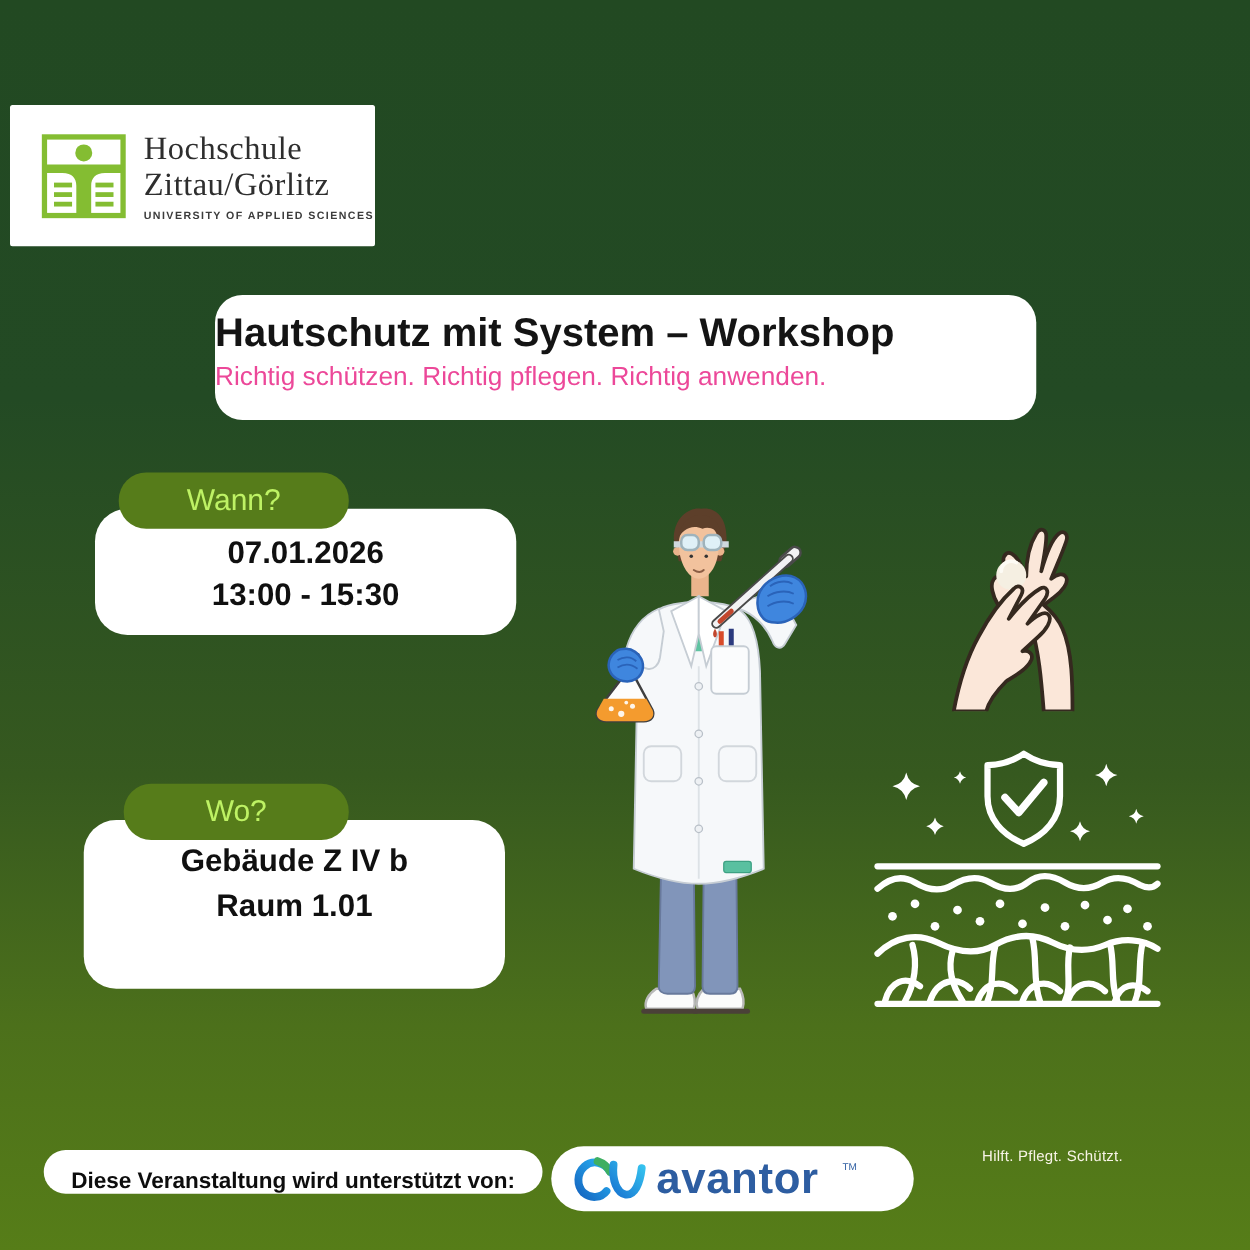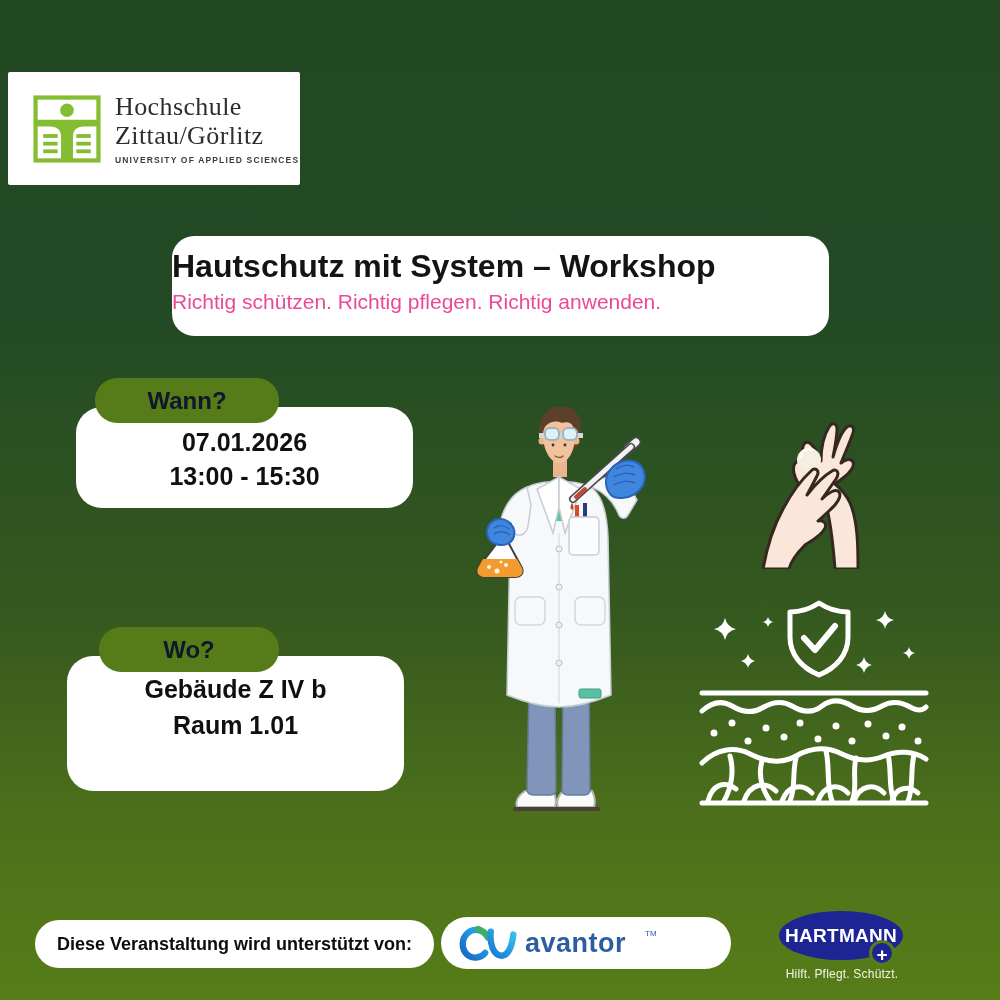--- a/index.html
+++ b/index.html
@@ -2,49 +2,49 @@
 <html><head>
 <meta charset="utf-8">
 <style>
   html,body{margin:0;padding:0;}
   body{width:1000px;height:1000px;font-family:"Liberation Sans",sans-serif;}
   .poster{
     position:relative;width:1000px;height:1000px;overflow:hidden;
     background:linear-gradient(180deg,#224922 0%,#234a24 32%,#36591f 62%,#4c701b 82%,#567d18 100%);
   }
   
-  .logo-card{position:absolute;left:8px;top:72px;width:292px;height:113px;background:#ffffff;border-radius:2px;display:flex;align-items:center;}
+  .logo-card{position:absolute;left:8px;top:84px;width:292px;height:113px;background:#ffffff;border-radius:2px;display:flex;align-items:center;}
   .logo-icon{width:68px;height:68px;margin-left:25px;flex:0 0 auto;}
   .logo-text{margin-left:14px;}
   .logo-name{font-family:"Liberation Serif",serif;font-size:26px;line-height:1.12;color:#2e2e2e;letter-spacing:.4px;}
   .logo-sub{font-size:8.5px;font-weight:700;letter-spacing:1.15px;color:#3c3c3c;margin-top:5px;}
   
   .title-card{position:absolute;left:172px;top:236px;width:657px;height:100px;background:#ffffff;border-radius:22px;}
   .title-heading{font-size:32px;font-weight:700;color:#141414;margin-top:12px;}
   .title-sub{font-size:21px;color:#ec4899;margin-top:5px;}
   
-  .tag-pill{position:absolute;background:#567c1a;color:#0f172a;font-weight:700;font-size:24px;text-align:center;border-radius:22px;line-height:45px;height:45px;z-index:2;}
+  .tag-pill{position:absolute;background:#567c1a;color:#bef264;font-weight:400;font-size:24px;text-align:center;border-radius:22px;line-height:45px;height:45px;z-index:2;}
   .info-card{position:absolute;background:#ffffff;border-radius:26px;z-index:1;text-align:center;font-weight:700;font-size:25px;color:#101010;}
   .pill-when{left:95px;top:378px;width:184px;}
   .card-when{left:76px;top:407px;width:337px;height:101px;padding-top:0;}
   .card-when .info-line{line-height:34px;}
   .card-when .pad{height:18px;}
   .pill-where{left:99px;top:627px;width:180px;}
   .card-where{left:67px;top:656px;width:337px;height:135px;}
   .card-where .info-line{line-height:36px;}
   .card-where .pad{height:15px;}
   
   .scientist{position:absolute;left:461px;top:397px;width:200px;height:428px;}
   .hands{position:absolute;left:737px;top:397px;width:165px;height:172px;}
   .skin{position:absolute;left:696px;top:595px;width:236px;height:216px;}
   
-  .support-pill{position:absolute;left:35px;top:920px;height:48px;line-height:48px;padding:0 22px;background:#ffffff;border-radius:24px;font-size:18px;font-weight:700;color:#0d0d0d;white-space:nowrap;}
+  .support-pill{position:absolute;left:35px;top:920px;height:35px;line-height:48px;padding:0 22px;background:#ffffff;border-radius:24px;font-size:18px;font-weight:700;color:#0d0d0d;white-space:nowrap;}
   .avantor-card{position:absolute;left:441px;top:917px;width:290px;height:52px;background:#ffffff;border-radius:26px;display:flex;align-items:center;}
   .avantor-mark{width:62px;height:44px;margin-left:16px;flex:0 0 auto;}
-  .avantor-word{font-size:27px;font-weight:600;color:#2d5da1;letter-spacing:.5px;margin-left:6px;}
+  .avantor-word{font-size:35px;font-weight:600;color:#2d5da1;letter-spacing:.5px;margin-left:6px;}
   .avantor-tm{font-size:8px;font-weight:400;color:#2d5da1;align-self:flex-start;margin-top:12px;margin-left:19px;}
   .hartmann{position:absolute;left:779px;top:911px;width:126px;text-align:center;}
   .hartmann-oval{position:relative;width:124px;height:49px;background:#1d2493;border-radius:50%;display:flex;align-items:center;justify-content:center;}
   .hartmann-word{color:#ffffff;font-weight:800;font-size:19px;letter-spacing:.3px;}
   .hartmann-plus{position:absolute;right:8px;bottom:-6px;width:26px;height:26px;background:#1d2493;border:3px solid #567d18;border-radius:50%;color:#ffffff;font-weight:900;font-size:19px;line-height:24px;text-align:center;box-sizing:border-box;}
   .hartmann-tagline{margin-top:7px;color:#f7f3e6;font-size:12px;letter-spacing:.2px;white-space:nowrap;}
 </style>
 </head>
 <body>
 
@@ -229,20 +229,16 @@
       </defs>
       <path d="M44,20 C38,9 24,6 15,14 C6,22 6,36 14,44 C22,51 34,50 40,42" stroke="url(#avA)" stroke-width="9" fill="none" stroke-linecap="round"></path>
       <path d="M44,20 C41,14 36,10 30,8" stroke="#3faf62" stroke-width="9" fill="none" stroke-linecap="round"></path>
       <path d="M48,12 C46,30 52,44 62,46 C72,47 78,34 80,16" stroke="url(#avB)" stroke-width="9" fill="none" stroke-linecap="round"></path>
     </svg>
     <span class="avantor-word">avantor</span>
     <span class="avantor-tm">TM</span>
   </div>
 
   <div class="hartmann">
-    <div class="hartmann-oval">
-      <span class="hartmann-word">HARTMANN</span>
-      <span class="hartmann-plus">+</span>
-    </div>
     <div class="hartmann-tagline">Hilft. Pflegt. Schützt.</div>
   </div>
 
 </div>
 
 </body></html>

